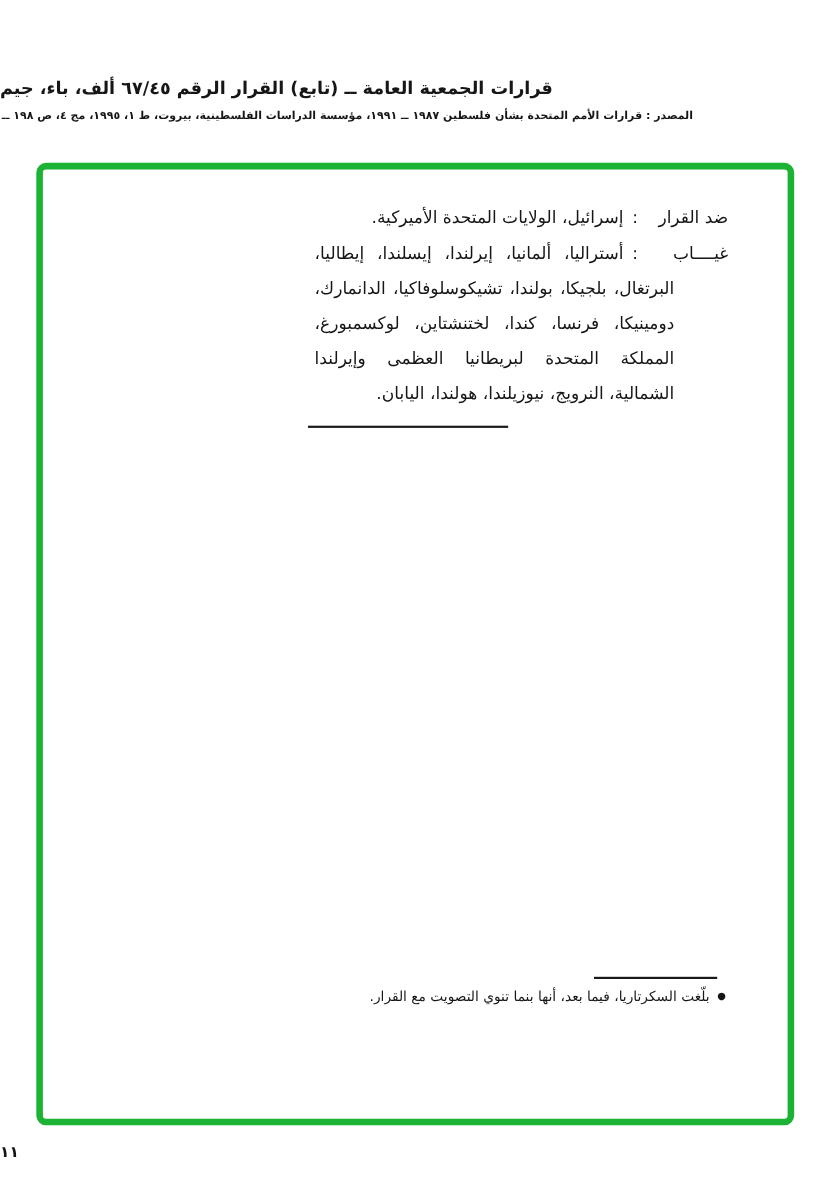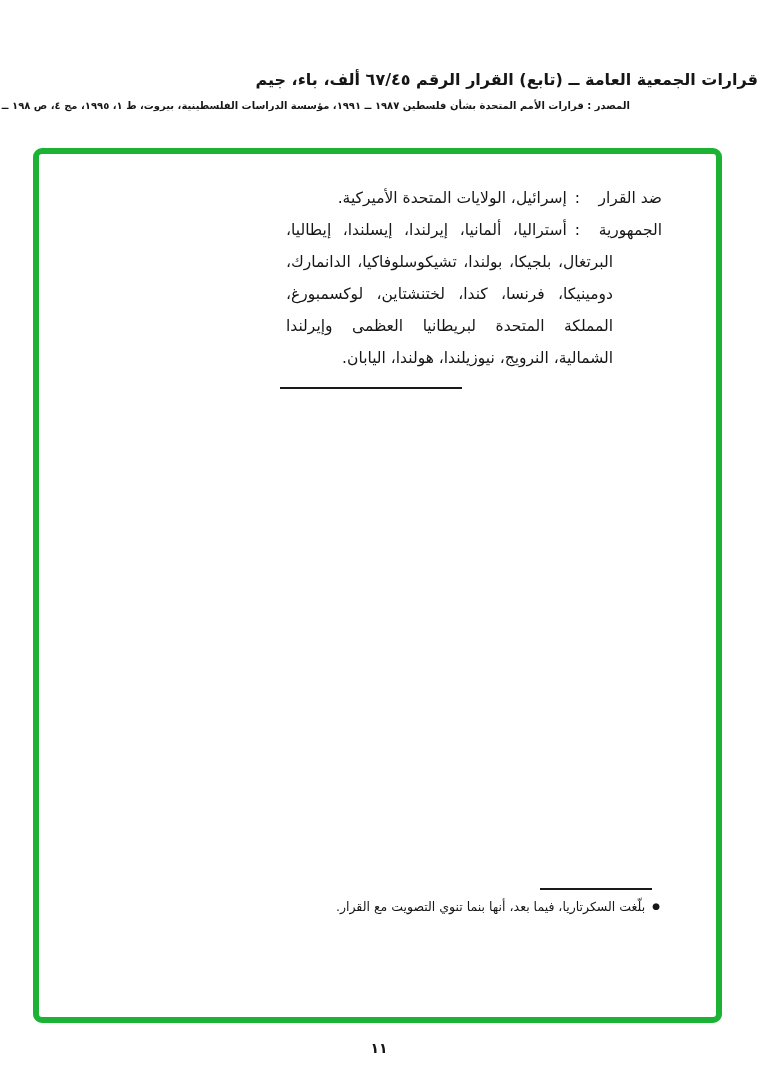--- a/index.html
+++ b/index.html
@@ -1,21 +1,21 @@
 <!DOCTYPE html>
 <html lang="ar"><head>
 <meta charset="utf-8">
 <style>
   html,body{margin:0;padding:0;}
   body{
     width:758px;height:1078px;background:#ffffff;position:relative;
     font-family:"DejaVu Sans",sans-serif;color:#161616;overflow:hidden;
   }
   .title{
-    position:absolute;top:70px;left:0;width:100%;text-align:right;
+    position:absolute;top:70px;left:0;width:100%;text-align:left;
     direction:rtl;font-weight:bold;font-size:16px;letter-spacing:0;
     white-space:nowrap;
   }
   .source{
     position:absolute;top:100px;right:128px;direction:rtl;
     font-size:10px;font-weight:bold;white-space:nowrap;
   }
   .highlight-box{
     position:absolute;left:33px;top:148px;width:689px;height:875px;
     box-sizing:border-box;border:6px solid #1cb234;border-radius:9px;
@@ -37,38 +37,38 @@
   }
   .fn-rule{
     position:absolute;right:64px;top:734px;width:112px;height:2px;background:#1a1a1a;
   }
   .footnote{
     position:absolute;right:56px;top:742px;direction:rtl;
     font-size:12.5px;line-height:20px;white-space:nowrap;
   }
   .fn-marker{font-size:9px;vertical-align:2px;margin-left:7px;}
   .pageno{
-    position:absolute;top:1040px;left:0;width:100%;text-align:center;
+    position:absolute;top:1040px;left:0;width:100%;
     font-size:14px;font-weight:bold;
   }
 </style>
 </head>
 <body>
 
 <div class="title">قرارات الجمعية العامة ــ (تابع) القرار الرقم ٦٧/٤٥ ألف، باء، جيم</div>
 
 <div class="source">المصدر : قرارات الأمم المتحدة بشأن فلسطين ١٩٨٧ ــ ١٩٩١، مؤسسة الدراسات الفلسطينية، بيروت، ط ١، ١٩٩٥، مج ٤، ص ١٩٨ ــ ٢٠٢.</div>
 
 <div class="highlight-box">
 
   <div class="voting">
 
     <p class="entry"><span class="lbl">ضد القرار</span><span class="sep">:</span><span>إسرائيل، الولايات المتحدة الأميركية.</span></p>
 
-    <p class="entry"><span class="lbl">الجمهورية</span><span class="sep">:</span><span>أستراليا، ألمانيا، إيرلندا، إيسلندا، إيطاليا، البرتغال، بلجيكا، بولندا، تشيكوسلوفاكيا، الدانمارك، دومينيكا، فرنسا، كندا، لختنشتاين، لوكسمبورغ، المملكة المتحدة لبريطانيا العظمى وإيرلندا الشمالية، النرويج، نيوزيلندا، هولندا، اليابان.</span></p>
+    <p class="entry"><span class="lbl">غيــــاب</span><span class="sep">:</span><span>أستراليا، ألمانيا، إيرلندا، إيسلندا، إيطاليا، البرتغال، بلجيكا، بولندا، تشيكوسلوفاكيا، الدانمارك، دومينيكا، فرنسا، كندا، لختنشتاين، لوكسمبورغ، المملكة المتحدة لبريطانيا العظمى وإيرلندا الشمالية، النرويج، نيوزيلندا، هولندا، اليابان.</span></p>
 
 
     <div class="mid-rule"></div>
   </div>
 
   <div class="fn-rule"></div>
 
   <div class="footnote"><span class="fn-marker">●</span><span>بلّغت السكرتاريا، فيما بعد، أنها بنما تنوي التصويت مع القرار.</span></div>
 
 </div>

